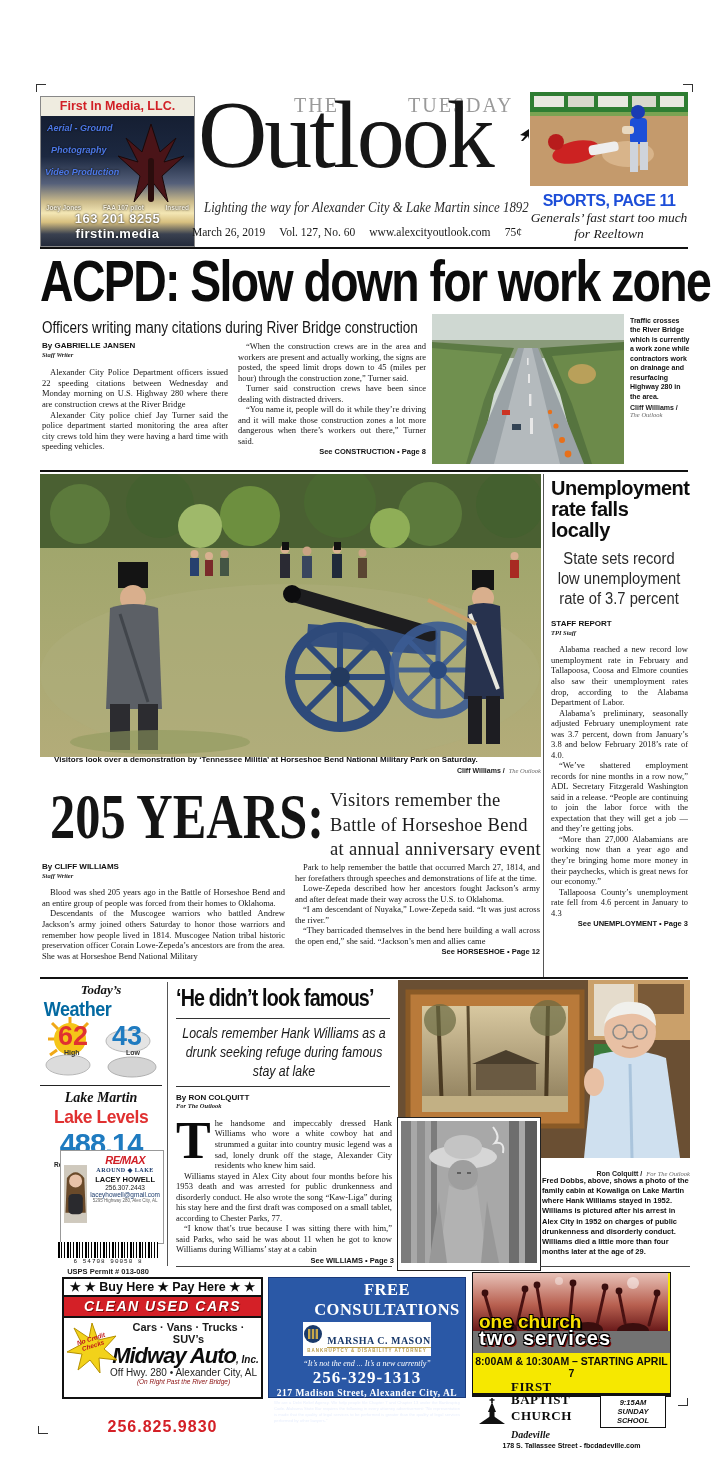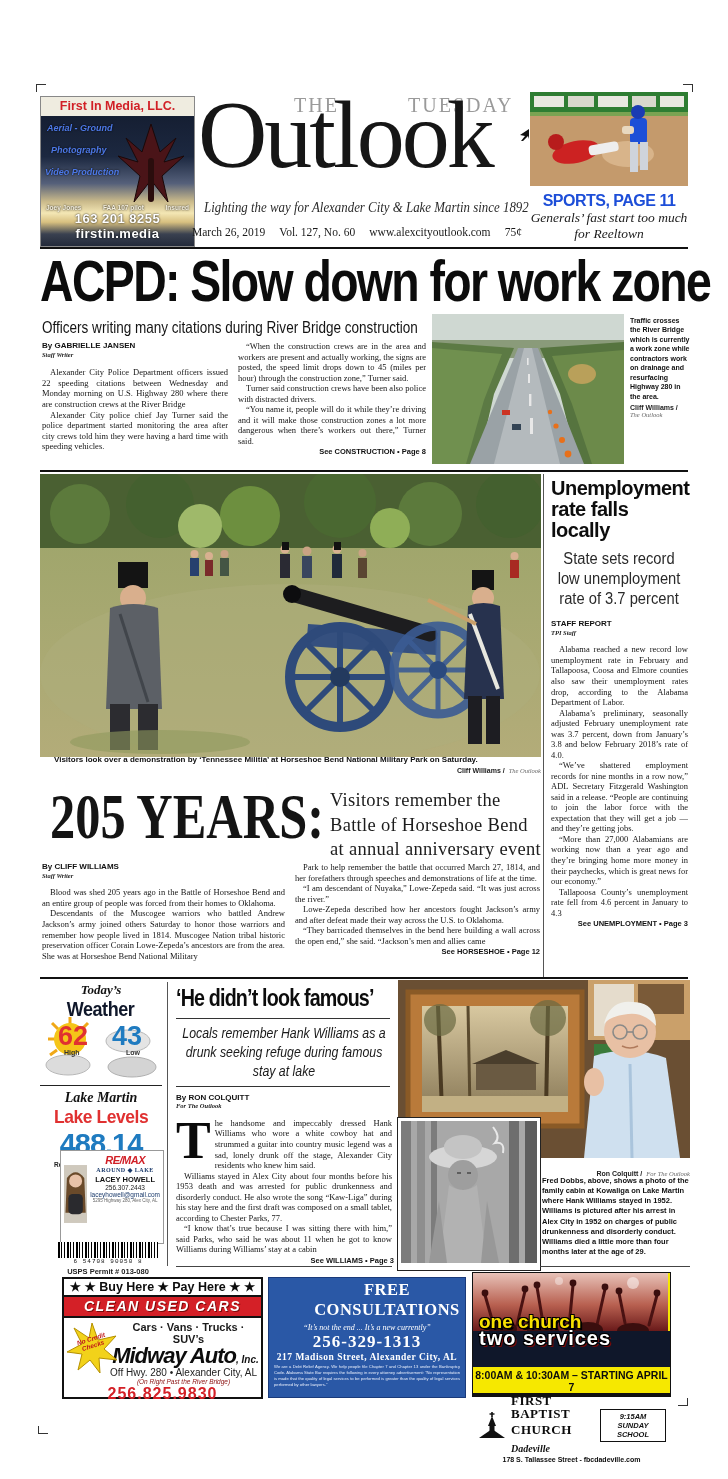--- a/index.html
+++ b/index.html
@@ -34,21 +34,21 @@
   .caption{font:bold 8px/1.3 "Liberation Sans",sans-serif;color:#101010;}
   .sidecap{font:bold 7px/1.35 "Liberation Sans",sans-serif;color:#101010;}
   .credit-name{font:bold 7px "Liberation Sans",sans-serif;color:#222;}
   .credit-pub{font:italic 6.5px "Liberation Serif",serif;color:#666;}
   .h-205{font:bold 63px/1 "Liberation Serif",serif;color:#141414;}
   .deck-205{font:18.5px/1.33 "Liberation Serif",serif;color:#1c1c1c;letter-spacing:0.3px;}
   .h-unemp{font:bold 20px/1.05 "Liberation Sans",sans-serif;color:#0d0d0d;letter-spacing:-0.5px;}
   .deck-unemp{font:16px/1.25 "Liberation Sans",sans-serif;color:#2a2a2a;text-align:center;}
   
   .w-kick{font:italic bold 13px "Liberation Serif",serif;text-align:center;}
-  .w-title{font:bold 20px "Liberation Sans",sans-serif;color:#0f172a;text-align:center;letter-spacing:-0.5px;}
+  .w-title{font:bold 20px "Liberation Sans",sans-serif;color:#0369a1;text-align:left;letter-spacing:-0.5px;}
   .w-num-hi{font:bold 27px "Liberation Sans",sans-serif;color:#e03131;}
   .w-num-lo{font:bold 27px "Liberation Sans",sans-serif;color:#1f7bc0;}
   .w-lab{font:bold 7px "Liberation Sans",sans-serif;color:#333;}
   .lake-kick{font:italic bold 14px "Liberation Serif",serif;text-align:center;}
   .lake-title{font:bold 19px "Liberation Sans",sans-serif;color:#e03131;text-align:center;letter-spacing:-0.5px;}
   .lake-val{font:bold 29px "Liberation Sans",sans-serif;color:#1f7bc0;text-align:center;letter-spacing:-1px;}
   .lake-note{font:bold 6.5px "Liberation Sans",sans-serif;text-align:center;color:#222;}
   
   .remax-box{border:1px solid #999;background:#fff;display:flex;padding:3px;gap:3px;}
   .remax-brand{font:bold italic 11px "Liberation Sans",sans-serif;color:#d11f26;letter-spacing:-0.5px;}
@@ -65,35 +65,35 @@
   
   .midway{border:2px solid #111;background:#fff;text-align:center;font-family:"Liberation Sans",sans-serif;}
   .mid-top{font:bold 12.5px/1.3 "Liberation Sans",sans-serif;color:#0c0c0c;}
   .mid-red{background:#d42027;border-top:2px solid #111;border-bottom:2px solid #111;color:#fff;
            font:bold italic 14px/1.35 "Liberation Sans",sans-serif;letter-spacing:1.5px;text-shadow:1px 1px 0 #7a0a0a;}
   .mid-types{font:bold 11px "Liberation Sans",sans-serif;color:#1a1a1a;}
   .mid-name{font:bold italic 22px/1 "Liberation Sans",sans-serif;color:#0c0c0c;letter-spacing:-1px;}
   .mid-inc{font:bold italic 10px "Liberation Sans",sans-serif;}
   .mid-addr{font:10px "Liberation Sans",sans-serif;color:#222;}
   .mid-note{font:italic 6.5px "Liberation Sans",sans-serif;color:#8a1010;}
-  .mid-phone{font:bold 16px "Liberation Sans",sans-serif;color:#d42027;letter-spacing:1px;}
+  .mid-phone{font:bold 16px "Liberation Sans",sans-serif;color:#d42027;letter-spacing:1px;margin-top:33px;}
   .star-txt{position:absolute;font:bold italic 6.5px/1.1 "Liberation Sans",sans-serif;color:#c01818;transform:rotate(-18deg);text-align:center;}
   .mason{background:#2a58a6;color:#fff;text-align:center;font-family:"Liberation Serif",serif;border:1px solid #1a3a7a;}
   .mason-title{font:bold 16.5px "Liberation Serif",serif;letter-spacing:0.5px;padding-left:40px;}
   .mason-card{background:#fff;color:#1a3a6b;margin:2px auto 0;width:128px;padding:2px 0 3px;}
   .mason-name{font:bold 10px "Liberation Serif",serif;letter-spacing:0.5px;border-bottom:1px solid #b89b4a;display:inline-block;padding-bottom:1px;}
   .mason-sub{font:bold 4.5px "Liberation Sans",sans-serif;color:#b89b4a;letter-spacing:1px;}
   .mason-tag{font:italic 8px "Liberation Serif",serif;margin-top:3px;}
   .mason-phone{font:bold 17px "Liberation Serif",serif;letter-spacing:1px;}
   .mason-addr{font:bold 9.5px "Liberation Serif",serif;letter-spacing:0.5px;}
   .mason-fine{font:4.2px/1.4 "Liberation Sans",sans-serif;text-align:justify;padding:2px 5px 0;color:#e8eefc;}
   .church{border:1px solid #111;background:#f6e800;font-family:"Liberation Sans",sans-serif;border-bottom:4px solid #111;}
   .church-one{position:absolute;font:bold 19px "Liberation Sans",sans-serif;color:#f8e000;
     text-shadow:-1px -1px 0 #000,1px -1px 0 #000,-1px 1px 0 #000,1px 1px 0 #000,2px 2px 0 #000;}
-  .church-two-strip{background:#0f172a;height:36px;position:relative;padding-left:40px;}
+  .church-two-strip{background:#737373;height:22px;position:relative;padding-left:40px;}
   .church-two{position:absolute;left:6px;top:-4px;font:bold 20px "Liberation Sans",sans-serif;color:#fff;letter-spacing:1px;
     text-shadow:-1px -1px 0 #000,1px -1px 0 #000,-1px 1px 0 #000,1px 1px 0 #000,2px 2px 0 #7a0a0a;}
   .church-times{font:bold 10.5px "Liberation Sans",sans-serif;text-align:center;color:#0c0c0c;padding-top:2px;}
   .church-fb{font:bold 13px/1 "Liberation Serif",serif;color:#0c0c0c;letter-spacing:0.5px;}
   .church-dade{font:bold italic 10px "Liberation Serif",serif;}
   .church-school{background:#fff;border:1px solid #111;font:bold italic 7.5px/1.2 "Liberation Sans",sans-serif;text-align:center;padding:2px 3px;}
   .church-addr{font:bold 7px "Liberation Sans",sans-serif;text-align:center;color:#0c0c0c;}
   
   .fim{background:linear-gradient(180deg,#121a2c 0%,#1c2840 40%,#55607a 58%,#c9b98a 70%,#f3e6b4 78%,#d8c080 84%,#3a4150 92%,#232a3a 100%);
        border:1px solid #888;overflow:hidden;}
@@ -190,21 +190,21 @@
     <div class="byline-name">By GABRIELLE JANSEN</div>
     <div class="byline-role">Staff Writer</div>
     <div class="bodytext" style="margin-top:9px;">
       <p>Alexander City Police Department officers issued 22 speeding citations between Wednesday and Monday morning on U.S. Highway 280 where there are construction crews at the River Bridge</p>
       <p>Alexander City police chief Jay Turner said the police department started monitoring the area after city crews told him they were having a hard time with speeding vehicles.</p>
     </div>
   </div>
   <div class="abs" style="left:238px;top:341px;width:188px;">
     <div class="bodytext">
       <p>“When the construction crews are in the area and workers are present and actually working, the signs are posted, the speed limit drops down to 45 (miles per hour) through the construction zone,” Turner said.</p>
-      <p>Turner said construction crews have been also police with distracted drivers.</p>
+      <p>Turner said construction crews have been since dealing with distracted drivers.</p>
       <p>“You name it, people will do it while they’re driving and it will make those construction zones a lot more dangerous when there’s workers out there,” Turner said.</p>
     </div>
     <div class="jump">See CONSTRUCTION • Page 8</div>
   </div>
 
   <div class="abs" style="left:432px;top:314px;">
     <svg width="192" height="150" viewBox="0 0 192 150">
       <rect width="192" height="150" fill="#cfd8d2"></rect>
       <rect y="26" width="192" height="18" fill="#8a9b7a"></rect>
       <path d="M0 28 L82 34 L62 80 L46 150 L0 150 Z" fill="#5c7a44"></path>
@@ -333,22 +333,22 @@
     <div class="byline-name">By CLIFF WILLIAMS</div>
     <div class="byline-role">Staff Writer</div>
     <div class="bodytext" style="margin-top:8px;">
       <p>Blood was shed 205 years ago in the Battle of Horseshoe Bend and an entire group of people was forced from their homes to Oklahoma.</p>
       <p>Descendants of the Muscogee warriors who battled Andrew Jackson’s army joined others Saturday to honor those warriors and remember how people lived in 1814. Muscogee Nation tribal historic preservation officer Corain Lowe-Zepeda’s ancestors are from the area. She was at Horseshoe Bend National Military</p>
     </div>
   </div>
   <div class="abs" style="left:295px;top:862px;width:245px;">
     <div class="bodytext">
       <p>Park to help remember the battle that occurred March 27, 1814, and her forefathers through speeches and demonstrations of life at the time.</p>
+      <p>Lowe-Zepeda described how her ancestors fought Jackson’s army and after defeat made their way across the U.S. to Oklahoma.</p>
       <p>“I am descendant of Nuyaka,” Lowe-Zepeda said. “It was just across the river.”</p>
-      <p>Lowe-Zepeda described how her ancestors fought Jackson’s army and after defeat made their way across the U.S. to Oklahoma.</p>
       <p>“They barricaded themselves in the bend here building a wall across the open end,” she said. “Jackson’s men and allies came</p>
     </div>
     <div class="jump">See HORSESHOE • Page 12</div>
   </div>
 
   <div class="abs" style="left:543px;top:474px;width:1px;height:503px;background:#555;"></div>
   <div class="abs" style="left:551px;top:478px;width:137px;">
     <div class="h-unemp">Unemployment rate falls locally</div>
     <div class="deck-unemp" style="margin-top:8px;">
       <span style="display:inline-block;transform:scaleX(0.92);transform-origin:50% 0;width:148px;margin-left:-6px;">State sets record low unemployment rate of 3.7 percent</span>
@@ -526,20 +526,30 @@
         <span class="mid-name">Midway Auto</span><span class="mid-inc">, Inc.</span>
       </div>
       <div class="mid-addr" style="margin-left:42px;">Off Hwy. 280 • Alexander City, AL</div>
       <div class="mid-note" style="margin-left:42px;">(On Right Past the River Bridge)</div>
       <div class="mid-phone">256.825.9830</div>
     </div>
   </div>
 
   <div class="abs mason" style="left:268px;top:1277px;width:196px;height:119px;">
     <div class="mason-title" style="margin-top:2px;">FREE CONSULTATIONS</div>
+    <div class="mason-card">
+      <svg width="20" height="20" viewBox="0 0 20 20">
+        <circle cx="10" cy="10" r="9" fill="#1a3a6b"></circle>
+        <rect x="5" y="5" width="2.4" height="10" fill="#c8a84a"></rect>
+        <rect x="8.8" y="5" width="2.4" height="10" fill="#c8a84a"></rect>
+        <rect x="12.6" y="5" width="2.4" height="10" fill="#c8a84a"></rect>
+      </svg>
+      <div class="mason-name">MARSHA C. MASON</div>
+      <div class="mason-sub">BANKRUPTCY &amp; DISABILITY ATTORNEY</div>
+    </div>
     <div class="mason-tag">“It’s not the end ... It’s a new currently”</div>
     <div class="mason-phone">256-329-1313</div>
     <div class="mason-addr">217 Madison Street, Alexander City, AL</div>
     <div class="mason-fine">We are a Debt Relief Agency. We help people file Chapter 7 and Chapter 13 under the Bankruptcy Code. Alabama State Bar requires the following in every attorney advertisement: “No representation is made that the quality of legal services to be performed is greater than the quality of legal services performed by other lawyers.”</div>
   </div>
 
   <div class="abs church" style="left:472px;top:1272px;width:197px;height:120px;">
     <div style="position:relative;height:58px;">
       <svg width="195" height="58" viewBox="0 0 195 58">
         <defs>

